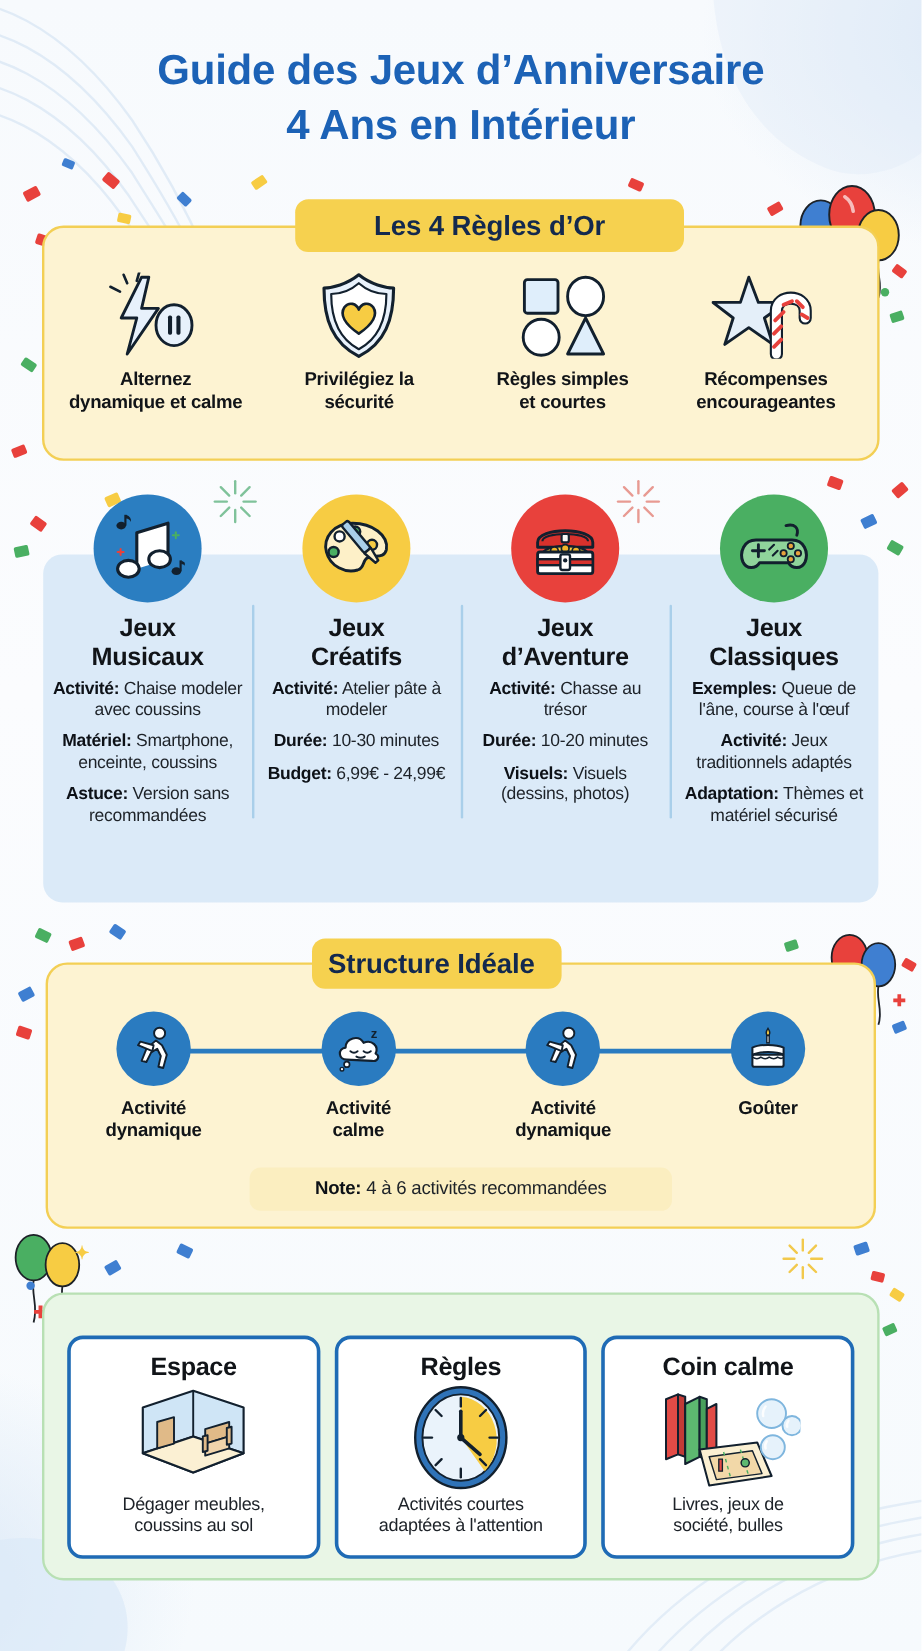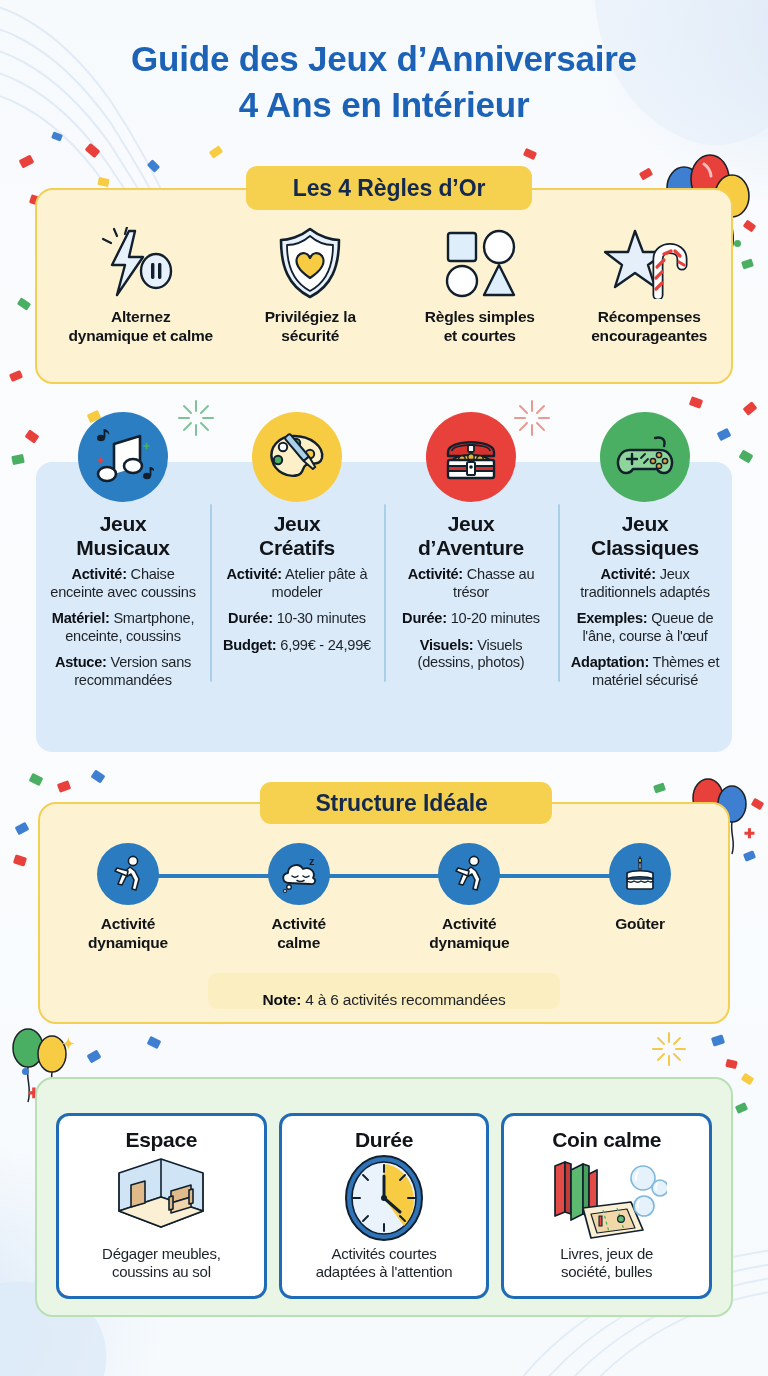--- a/index.html
+++ b/index.html
@@ -194,21 +194,21 @@
     font-weight: bold;
     color: #111418;
     line-height: 1.2;
     letter-spacing: -0.2px;
   }
   .note-chip {
     position: absolute;
     background: #fbeec0;
     border-radius: 9px;
     display: flex;
-    align-items: flex-end;
+    align-items: center;
     justify-content: center;
     font-size: 15.5px;
     color: #1d2228;
     letter-spacing: -0.2px;
     padding: 0 4px;
   }
   .note-chip b { font-weight: bold; color: #0d1117; }
 
   
   .tips-row {
@@ -311,23 +311,23 @@
       <ellipse cx="72" cy="50" rx="17" ry="21" fill="#f7cc43"></ellipse>
       <path d="M24 63 C 22 75, 28 84, 24 98"></path>
       <path d="M50 57 C 48 72, 55 82, 50 100"></path>
       <path d="M72 71 C 70 82, 76 90, 72 102"></path>
     </g>
     <path d="M44 18 q6 4 7 12" stroke="#ffffff" stroke-width="3" fill="none" opacity=".65" stroke-linecap="round"></path>
   </svg>
 
   <div class="section-card card-yellow" style="left:35px; top:188px; width:698px; height:196px;"></div>
 
-  <div class="badge badge-yellow" style="left:246px; top:166px; width:286px; height:44px;">Les 4 Règles d’Or</div>
-
-  <div class="rules-row" style="left:56px; top:226px; width:678px;">
+  <div class="badge badge-yellow" style="left:246px; top:166px; width:324px; height:44px;">Les 4 Règles d’Or</div>
+
+  <div class="rules-row" style="left:45px; top:226px; width:678px;">
 
     <div class="rule-item">
       <div class="rule-icon">
         <svg width="84" height="72" viewBox="0 0 84 72">
           <g stroke="#12202e" stroke-width="2.2" fill="none" stroke-linecap="round">
             <path d="M12 16 L4 12"></path>
               <path d="M18 9 L15 2"></path>
               <path d="M26 7 L28 0"></path>
           </g>
           <path d="M30 4 L13 38 L26 38 L18 68 L44 30 L30 30 L36 4 Z" fill="#e7f1fb" stroke="#12202e" stroke-width="2.4" stroke-linejoin="round"></path>
@@ -448,21 +448,21 @@
           <g stroke="#4aaf62" stroke-width="1.7" stroke-linecap="round">
             <path d="M52 20 L57 20"></path>
               <path d="M54.5 17.5 L54.5 22.5"></path>
           </g>
         </svg>
       </div>
       <div class="game-title">
         <span>Jeux<br>Musicaux</span>
       </div>
       <div class="game-facts">
-        <div class="fact"><b>Activité:</b> <span>Chaise enceinte avec coussins</span></div>
+        <div class="fact"><b>Activité:</b> <span>Chaise modeler avec coussins</span></div>
         <div class="fact"><b>Matériel:</b> <span>Smartphone, enceinte, coussins</span></div>
         <div class="fact"><b>Astuce:</b> <span>Version sans recommandées</span></div>
       </div>
     </div>
 
     <div class="game-col">
       <div class="game-circle" style="background:#f7cc43;">
         <svg width="62" height="62" viewBox="0 0 62 62">
           <path d="M28 10 C 12 10, 3 22, 6 34 C 9 46, 22 52, 32 49 C 38 47, 36 41, 40 39 C 46 36, 54 40, 56 32 C 58 20, 44 10, 28 10 Z" fill="#fdf0c8" stroke="#12202e" stroke-width="2.4" stroke-linejoin="round"></path>
           <circle cx="17" cy="21" r="4.2" fill="#ffffff" stroke="#12202e" stroke-width="2"></circle>
@@ -527,22 +527,22 @@
           <g stroke="#12202e" stroke-width="1.8" stroke-linecap="round">
             <path d="M27 32 L31 28"></path>
               <path d="M30 37 L34 33"></path>
           </g>
         </svg>
       </div>
       <div class="game-title">
         <span>Jeux<br>Classiques</span>
       </div>
       <div class="game-facts">
+        <div class="fact"><b>Exemples:</b> <span>Queue de l'âne, course à l'œuf</span></div>
         <div class="fact"><b>Activité:</b> <span>Jeux traditionnels adaptés</span></div>
-        <div class="fact"><b>Exemples:</b> <span>Queue de l'âne, course à l'œuf</span></div>
         <div class="fact"><b>Adaptation:</b> <span>Thèmes et matériel sécurisé</span></div>
       </div>
     </div>
   </div>
 
   <div class="confetti c-rect" style="left:30px;  top:775px; width:12px; height:9px;  background:#4aaf62; transform:rotate(26deg);"></div>
   <div class="confetti c-rect" style="left:58px;  top:782px; width:12px; height:9px;  background:#e8413c; transform:rotate(-20deg);"></div>
   <div class="confetti c-rect" style="left:92px;  top:772px; width:12px; height:9px;  background:#3f7fd1; transform:rotate(34deg);"></div>
   <div class="confetti c-rect" style="left:16px;  top:824px; width:12px; height:9px;  background:#3f7fd1; transform:rotate(-28deg);"></div>
   <div class="confetti c-rect" style="left:14px;  top:856px; width:12px; height:9px;  background:#e8413c; transform:rotate(18deg);"></div>
@@ -558,21 +558,21 @@
       <ellipse cx="46" cy="32" rx="14" ry="18" fill="#3f7fd1"></ellipse>
       <path d="M22 45 C 20 58, 26 66, 22 80"></path>
       <path d="M46 50 C 44 62, 50 70, 46 82"></path>
     </g>
   </svg>
   <div class="confetti" style="left:672px;top:818px;color:#f7cc43;font-size:15px;font-weight:bold;">✦</div>
   <div class="confetti" style="left:744px;top:826px;color:#e8413c;font-size:13px;font-weight:bold;">✚</div>
 
   <div class="section-card card-yellow" style="left:38px; top:802px; width:692px; height:222px;"></div>
 
-  <div class="badge badge-yellow" style="left:260px; top:782px; width:292px; height:42px;padding-left:13px;">Structure Idéale</div>
+  <div class="badge badge-yellow" style="left:260px; top:782px; width:208px; height:42px;padding-left:13px;">Structure Idéale</div>
 
   <div class="timeline-line" style="left:130px; top:874px; width:510px;"></div>
 
   <div class="timeline" style="left:68px; top:843px; width:632px;">
 
     <div class="tl-step">
       <div class="tl-circle">
         <svg width="40" height="40" viewBox="0 0 40 40">
           <g fill="#ffffff" stroke="#12202e" stroke-width="1.6" stroke-linejoin="round" stroke-linecap="round">
             <circle cx="25" cy="7" r="4.6"></circle>
@@ -694,21 +694,21 @@
             <path d="M80 33 L84 32 L84 46 L80 47 Z" fill="#e0ba88"></path>
           </g>
         </svg>
       </div>
       <div class="tip-text">
         <span>Dégager meubles,<br>coussins au sol</span>
       </div>
     </div>
 
     <div class="tip-card">
-      <div class="tip-title">Durée</div>
+      <div class="tip-title">Règles</div>
       <div class="tip-icon">
         <svg width="92" height="92" viewBox="0 0 92 92">
           <ellipse cx="46" cy="46" rx="38" ry="42" fill="#2f73b8" stroke="#12202e" stroke-width="2"></ellipse>
           <ellipse cx="46" cy="46" rx="32" ry="36" fill="#eaf3fb" stroke="#12202e" stroke-width="1.6"></ellipse>
           <path d="M46 46 L46 12 A32 36 0 0 1 66 74 Z" fill="#f7cc43"></path>
           <g stroke="#12202e" stroke-width="2" stroke-linecap="round">
             <path d="M46 13 L46 20"></path>
               <path d="M46 72 L46 79"></path>
             <path d="M15 46 L22 46"></path>
               <path d="M70 46 L77 46"></path>

